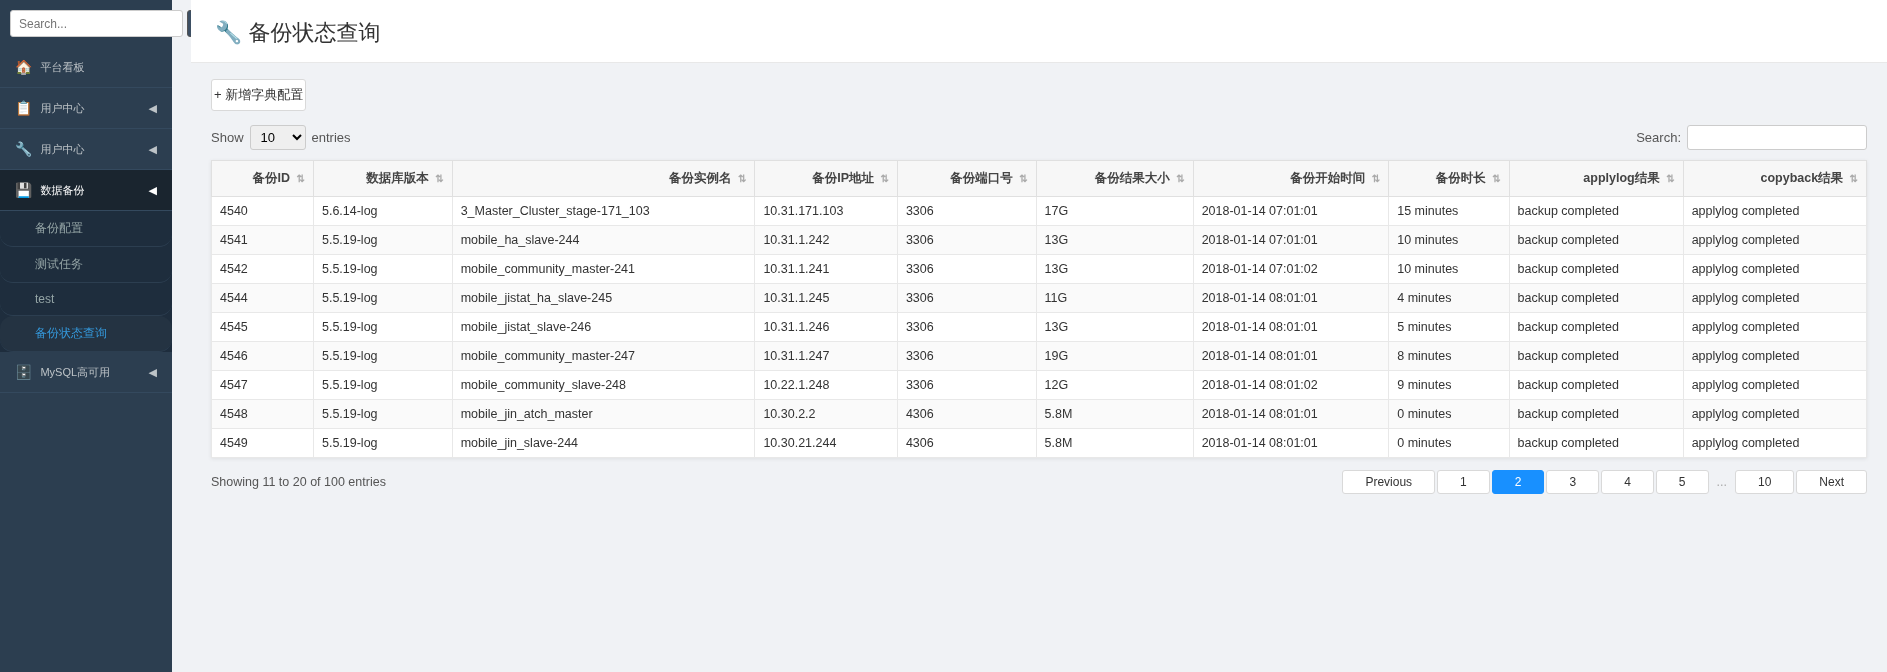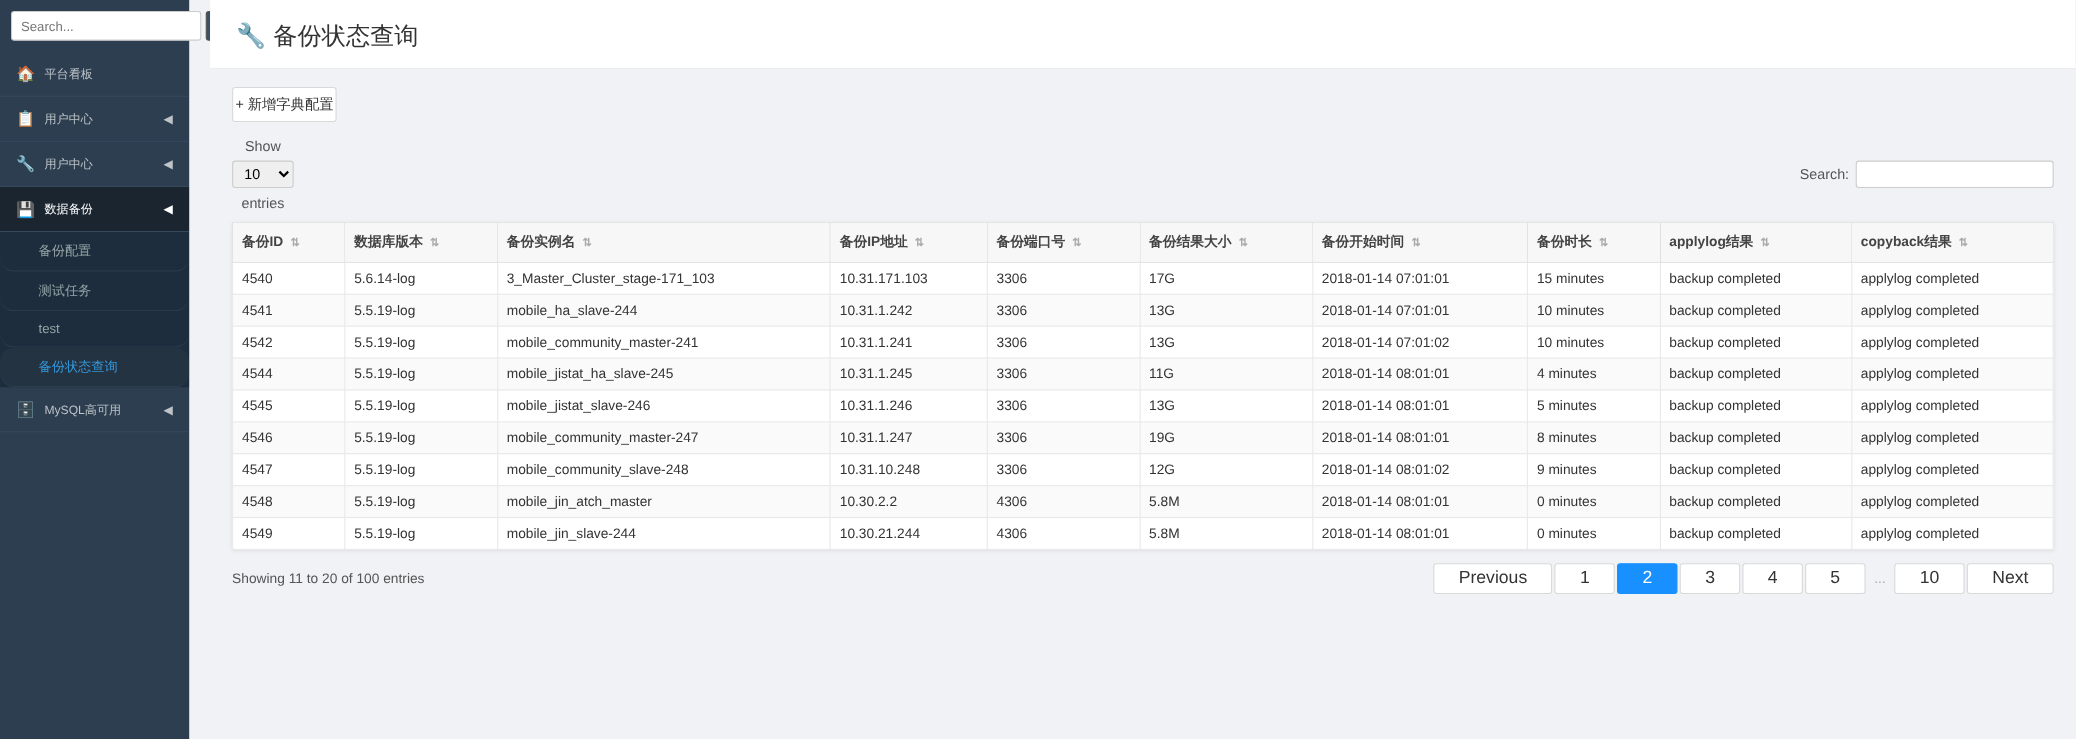--- a/index.html
+++ b/index.html
@@ -112,21 +112,20 @@
       justify-content: space-between;
       align-items: center;
       margin-bottom: 10px;
     }
     .show-entries {
       display: flex;
       align-items: center;
       gap: 6px;
       font-size: 13px;
       color: #555;
-      flex-direction: column;
     }
     .show-entries select {
       padding: 3px 6px;
       border: 1px solid #ccc;
       border-radius: 3px;
       font-size: 13px;
     }
     .table-search {
       display: flex;
       align-items: center;
@@ -147,21 +146,21 @@
       width: 100%;
       border-collapse: collapse;
       background: #fff;
       font-size: 12.5px;
       box-shadow: 0 1px 4px rgba(0,0,0,0.08);
     }
     .data-table th {
       background: #f7f7f7;
       border: 1px solid #e0e0e0;
       padding: 9px 8px;
-      text-align: left;
+      text-align: right;
       color: #444;
       font-weight: 600;
       white-space: nowrap;
       position: relative;
     }
     .data-table th .sort-icon {
       color: #aaa;
       font-size: 10px;
       margin-left: 3px;
     }
@@ -187,21 +186,21 @@
       display: flex;
       align-items: center;
       gap: 2px;
     }
     .page-btn {
       padding: 4px 22px;
       border: 1px solid #d9d9d9;
       background: #fff;
       cursor: pointer;
       border-radius: 3px;
-      font-size: 16px;
+      font-size: 12px;
       color: #333;
     }
     .page-btn.active { background: #1890ff; color: #fff; border-color: #1890ff; }
     .page-ellipsis {
       padding: 4px 6px;
       color: #aaa;
     }
   </style>
 </head>
 <body>
@@ -388,21 +387,21 @@
             <td>19G</td>
             <td>2018-01-14 08:01:01</td>
             <td>8 minutes</td>
             <td>backup completed</td>
             <td>applylog completed</td>
           </tr>
           <tr>
             <td>4547</td>
             <td>5.5.19-log</td>
             <td>mobile_community_slave-248</td>
-            <td>10.31.10.248</td>
+            <td>10.22.1.248</td>
             <td>3306</td>
             <td>12G</td>
             <td>2018-01-14 08:01:02</td>
             <td>9 minutes</td>
             <td>backup completed</td>
             <td>applylog completed</td>
           </tr>
           <tr>
             <td>4548</td>
             <td>5.5.19-log</td>

